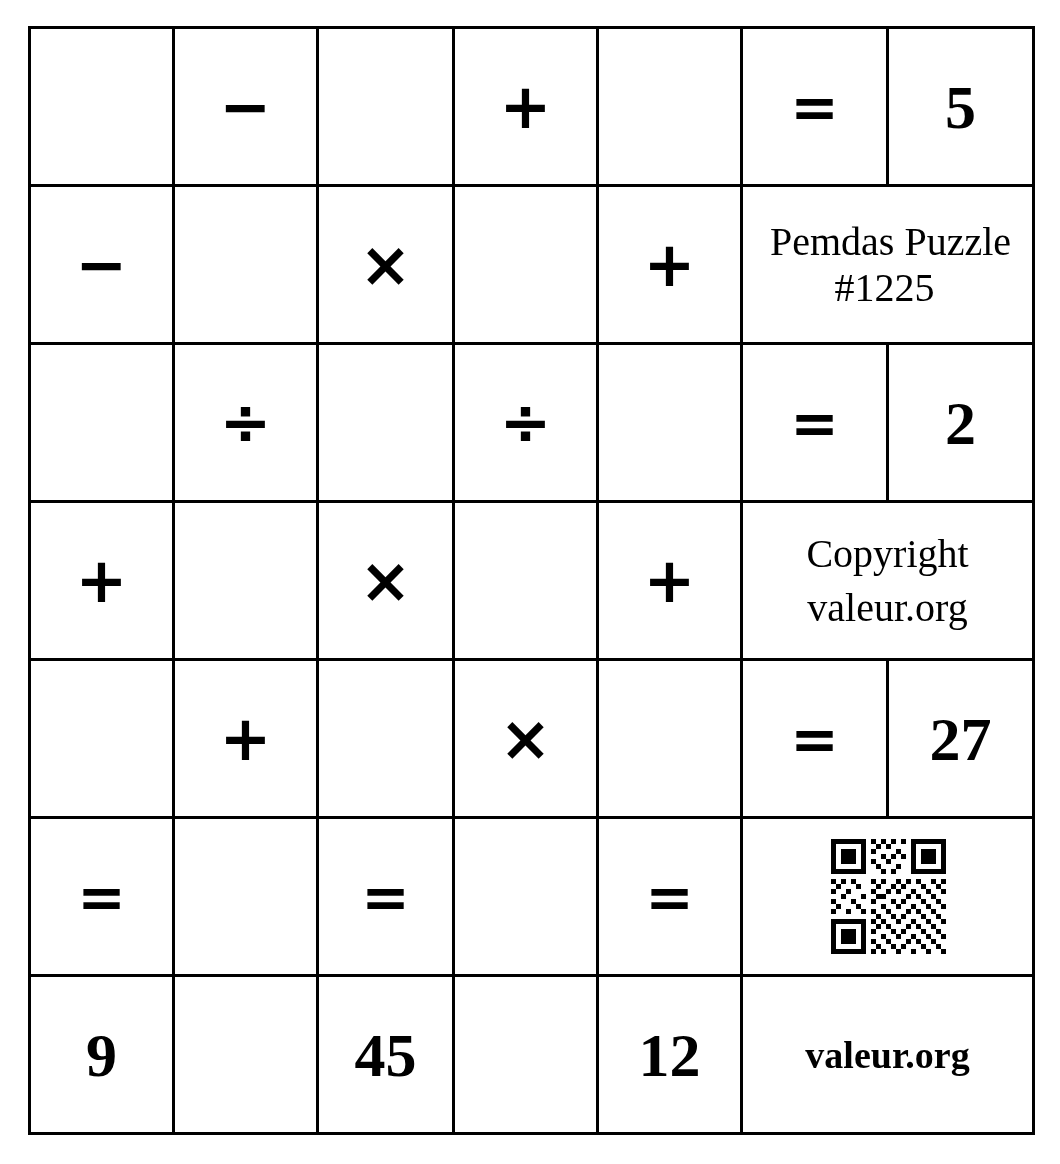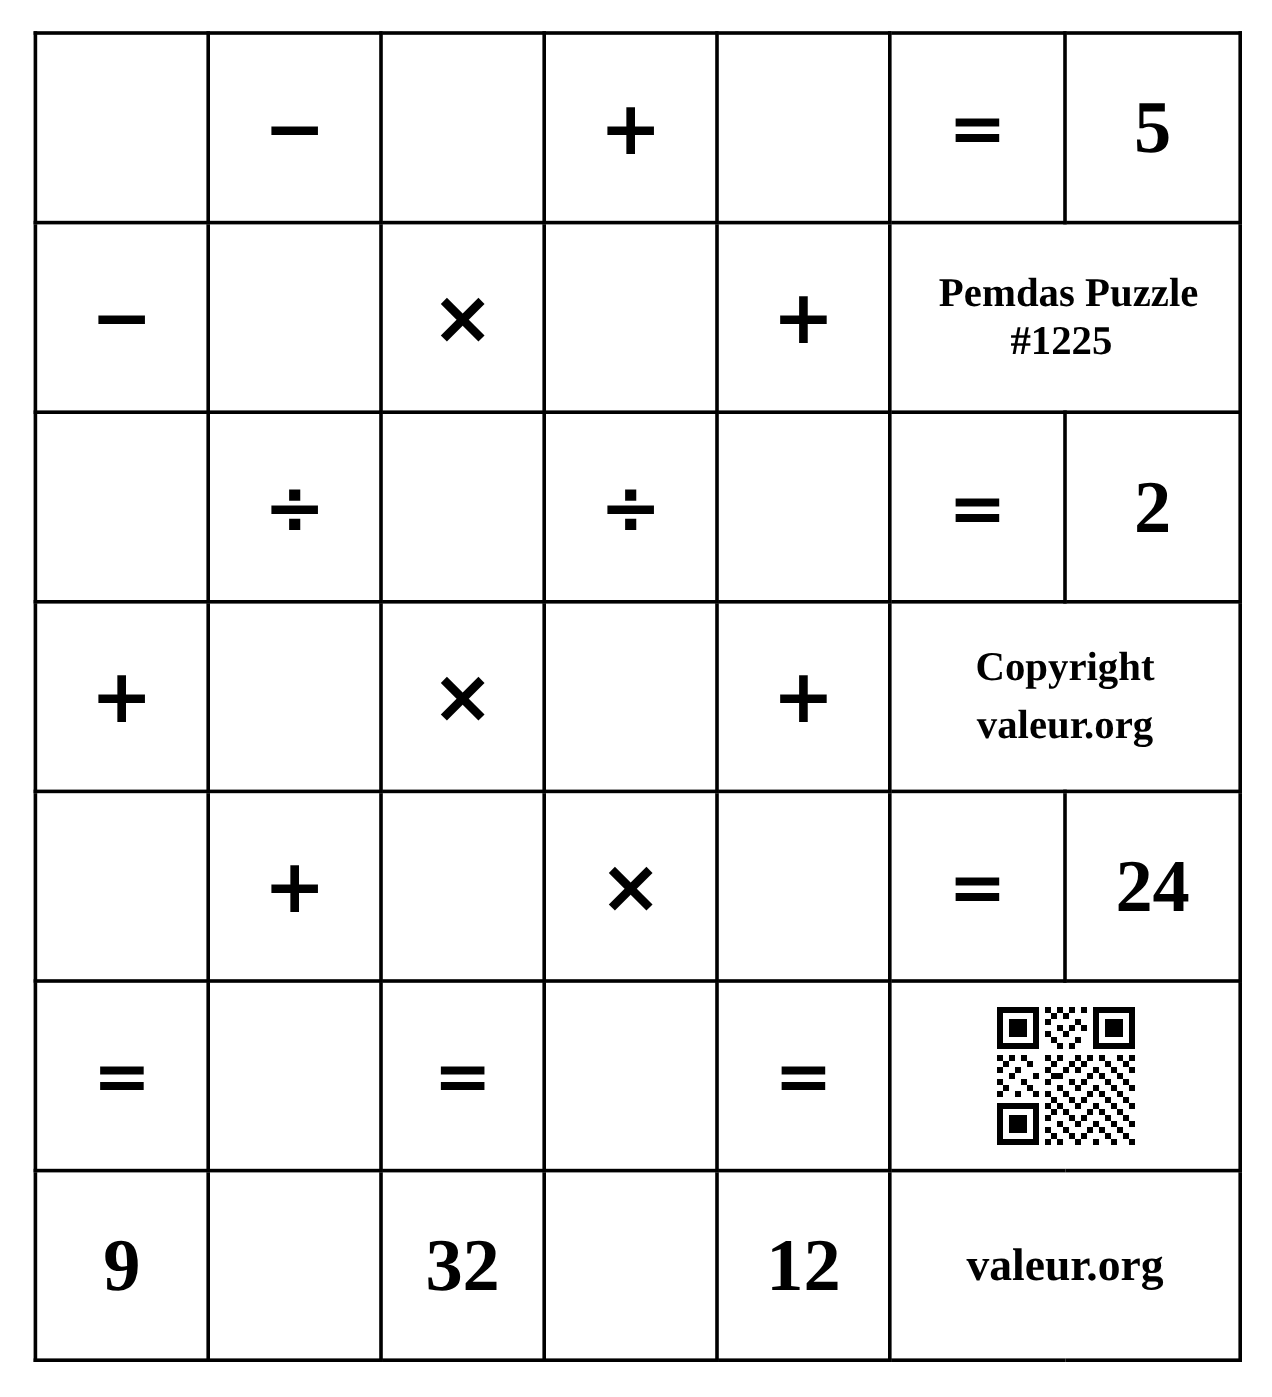--- a/index.html
+++ b/index.html
@@ -70,26 +70,25 @@
     font-family: "DejaVu Sans", sans-serif;
   }
   .num {
     font-size: 62px;
     font-weight: bold;
     line-height: 1;
     color: #000000;
     font-family: "Liberation Serif", serif;
   }
   .label {
-    font-size: 34px;
+    font-size: 40px;
     line-height: 1.15;
     color: #000000;
     font-family: "Liberation Serif", serif;
     padding: 4px 6px;
-    font-weight: bold;
   }
   .brand {
     font-size: 38px;
     font-weight: bold;
     color: #000000;
     font-family: "Liberation Serif", serif;
   }
   .qr-cell {
     background: #c0c0c0;
   }
@@ -162,21 +161,21 @@
         </td>
       </tr>
 
       <tr class="r4">
         <td class="blank"><span class="num"></span></td>
         <td class="blank"><span class="op">+</span></td>
         <td class="blank"><span class="num"></span></td>
         <td class="blank"><span class="op">×</span></td>
         <td class="blank"><span class="num"></span></td>
         <td class="blank"><span class="eq">=</span></td>
-        <td class="blank"><span class="num">24</span></td>
+        <td class="blank"><span class="num">27</span></td>
       </tr>
 
       <tr class="r5">
         <td class="blank"><span class="eq">=</span></td>
         <td class="shaded"></td>
         <td class="blank"><span class="eq">=</span></td>
         <td class="shaded"></td>
         <td class="blank"><span class="eq">=</span></td>
         <td class="blank qr-cell" colspan="2">
           <div class="qr-holder">
@@ -320,20 +319,20 @@
                   <rect x="23" y="23" width="1" height="1"></rect>
               </g>
             </svg>
           </div>
         </td>
       </tr>
 
       <tr class="r6">
         <td class="blank"><span class="num">9</span></td>
         <td class="shaded"></td>
-        <td class="blank"><span class="num">32</span></td>
+        <td class="blank"><span class="num">45</span></td>
         <td class="shaded"></td>
         <td class="blank"><span class="num">12</span></td>
         <td class="shaded" colspan="2"><span class="brand">valeur.org</span></td>
       </tr>
     </tbody>
   </table>
 </div>
 
 </body></html>

